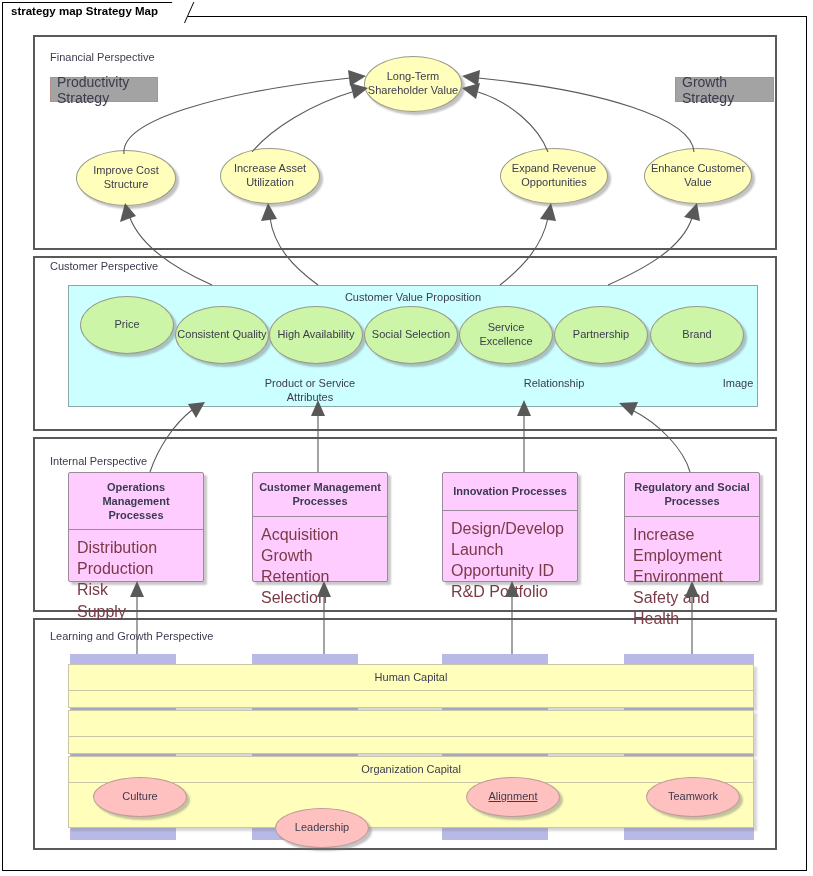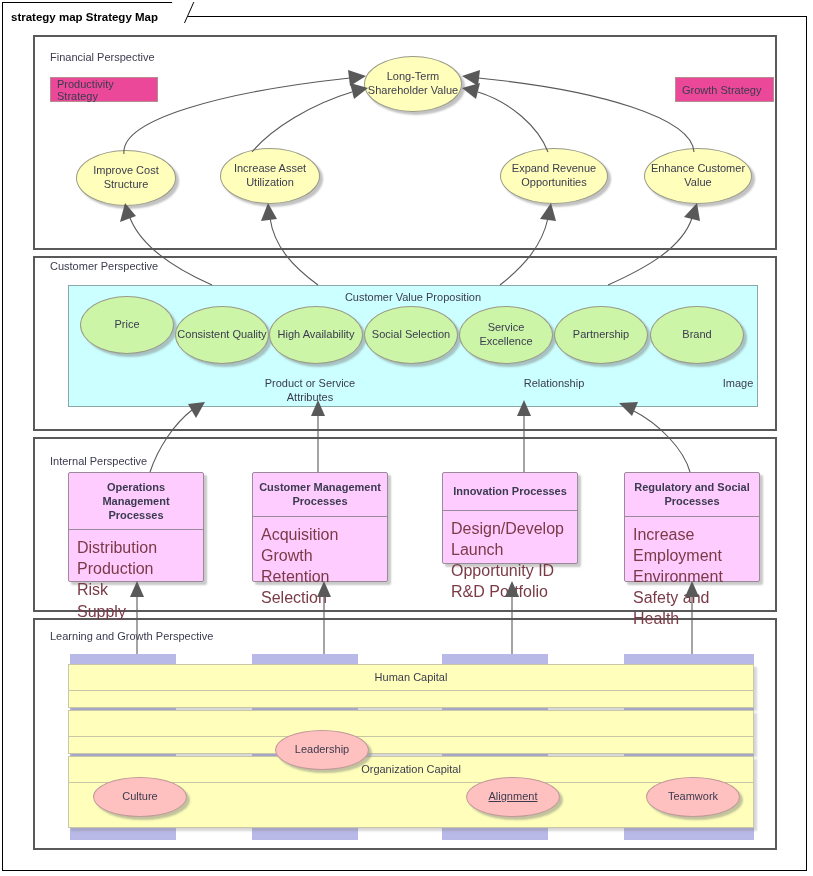--- a/index.html
+++ b/index.html
@@ -24,21 +24,21 @@
     box-sizing: border-box;
   }
   .title-tab {
     position: absolute;
     left: 2px; top: 2px;
     height: 20px;
     box-sizing: border-box;
     background: #ffffff;
     border: 1px solid #000000;
     border-bottom: none;
-    padding: 8px 26px 0 8px;
+    padding: 2px 26px 0 8px;
     font-size: 11.5px;
     font-weight: bold;
     color: #000000;
     z-index: 30;
     white-space: nowrap;
   }
   .title-tab::after {
     content: "";
     position: absolute;
     right: -1px; top: -1px;
@@ -77,24 +77,24 @@
     line-height: 1.25;
     box-shadow: 3px 3px 2px rgba(120,120,120,0.45);
     z-index: 6;
   }
   .ellipse-fin { background: #ffffbb; }
   .ellipse-cvp { background: #ccf5a8; border-color: #9a9a8a; }
   .ellipse-org { background: #ffc0c0; border-color: #c09a9a; }
 
   .strategy-tag {
     position: absolute;
-    background: #ec4899;
+    background: #a3a3a3;
     border: 1px solid #b58d8d;
     box-sizing: border-box;
-    font-size: 11px;
+    font-size: 14px;
     color: #3b3b4f;
     display: flex;
     align-items: center;
     padding-left: 6px;
     z-index: 6;
   }
   
   .cvp-box {
     position: absolute;
     background: #ccffff;
@@ -346,21 +346,21 @@
   <div class="proc-box" style="left:252px; top:472px; width:136px; height:110px;">
     <div class="proc-title">Customer Management Processes</div>
     <div class="proc-items">
       <div>Acquisition</div>
       <div>Growth</div>
       <div>Retention</div>
       <div>Selection</div>
     </div>
   </div>
 
-  <div class="proc-box" style="left:442px; top:472px; width:136px; height:92px;">
+  <div class="proc-box" style="left:442px; top:472px; width:136px; height:110px;">
     <div class="proc-title" style="padding-top:12px; padding-bottom:11px;">Innovation Processes</div>
     <div class="proc-items">
       <div>Design/Develop</div>
       <div>Launch</div>
       <div>Opportunity ID</div>
       <div>R&amp;D Portfolio</div>
     </div>
   </div>
 
   <div class="proc-box" style="left:624px; top:472px; width:136px; height:110px;">
@@ -388,21 +388,21 @@
   </div>
 
   <div class="cap-band" style="left:68px; top:756px; width:686px; height:72px;">
     <div class="cap-band-label" style="top:6px;">Organization Capital</div>
     <div class="cap-band-rule" style="top:25px;"></div>
   </div>
 
   <div class="ellipse ellipse-org" style="left:93px; top:777px; width:94px; height:40px;">
     <span>Culture</span>
   </div>
-  <div class="ellipse ellipse-org" style="left:275px; top:730px; width:94px; height:40px;">
+  <div class="ellipse ellipse-org" style="left:275px; top:808px; width:94px; height:40px;">
     <span>Leadership</span>
   </div>
   <div class="ellipse ellipse-org" style="left:466px; top:777px; width:94px; height:40px;text-decoration:underline;">
     <span>Alignment</span>
   </div>
   <div class="ellipse ellipse-org" style="left:646px; top:777px; width:94px; height:40px;">
     <span>Teamwork</span>
   </div>
 
 </div>

